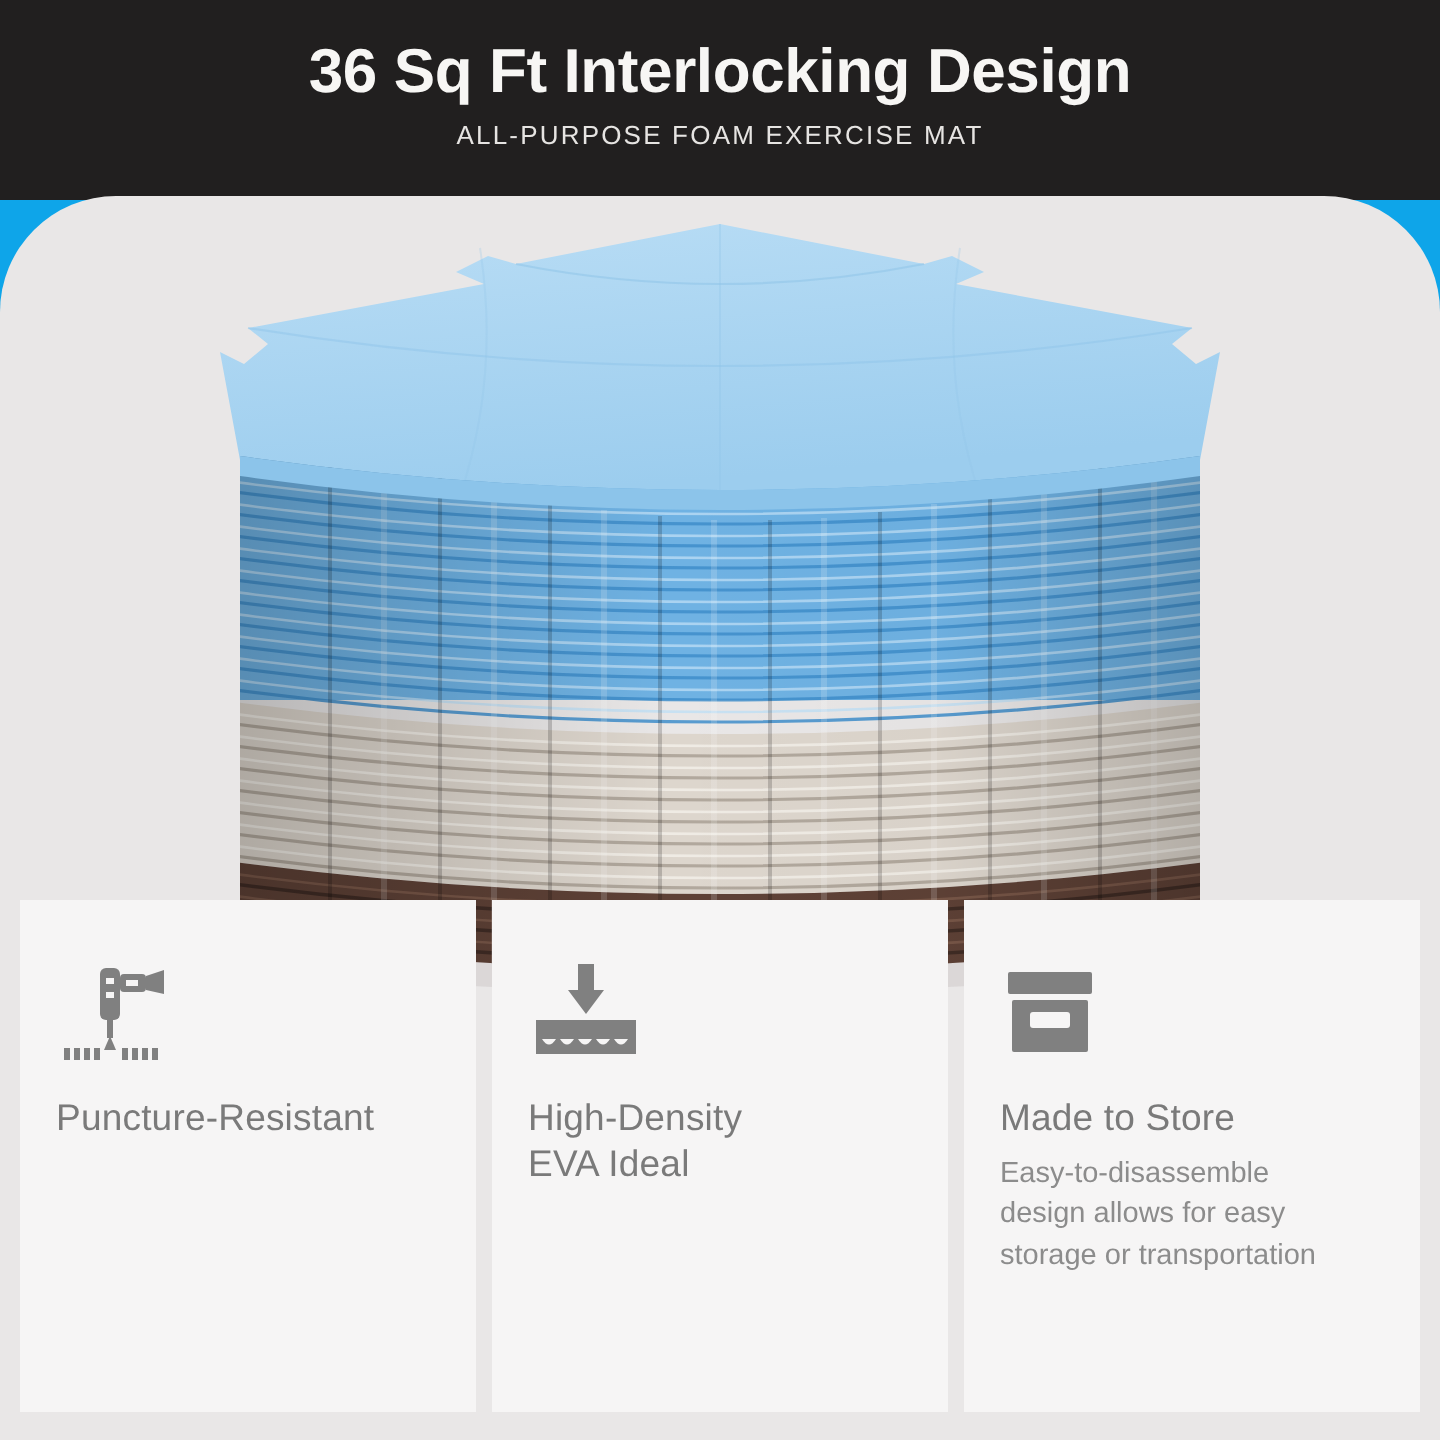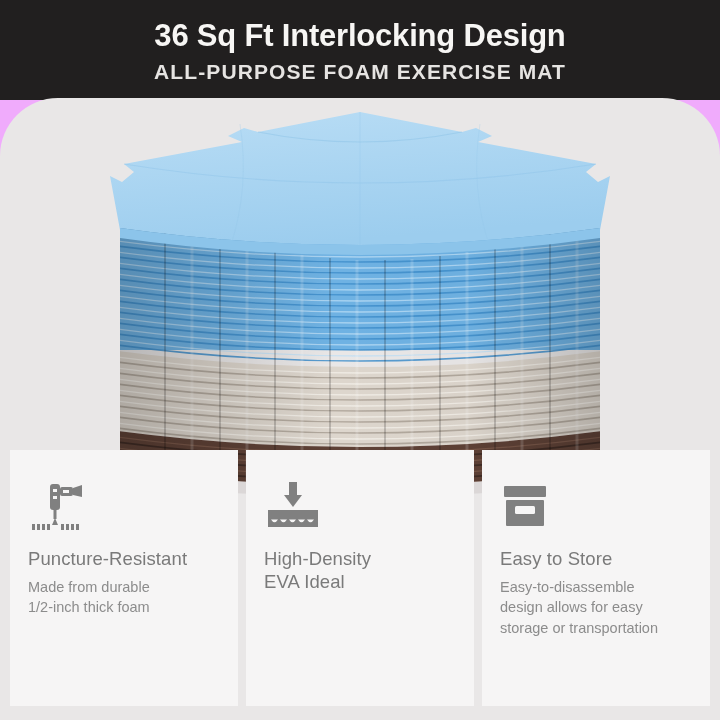--- a/index.html
+++ b/index.html
@@ -8,21 +8,21 @@
     width: 720px;
     height: 720px;
     overflow: hidden;
     font-family: "Liberation Sans", sans-serif;
   }
 
   #page {
     position: relative;
     width: 720px;
     height: 672px;
-    background: #f0abfc;
+    background: #0ea5e9;
   }
 
   
   .header {
     position: absolute;
     top: 0; left: 0;
     width: 720px;
     height: 100px;
     background: #211f1f;
     text-align: center;
@@ -33,22 +33,22 @@
     font-size: 31px;
     font-weight: 700;
     letter-spacing: -0.2px;
     color: #f7f6f4;
     line-height: 1.15;
     font-family: "Liberation Sans", sans-serif;
   }
   .subtitle {
     margin: 0;
     padding-top: 6px;
-    font-size: 21px;
-    font-weight: 700;
+    font-size: 13px;
+    font-weight: 400;
     letter-spacing: 1.1px;
     color: #e6e4e2;
     font-family: "Liberation Sans", sans-serif;
   }
 
   
   .card {
     position: absolute;
     top: 98px; left: 0;
     width: 720px;
@@ -278,22 +278,20 @@
             <rect x="9" y="44" width="3" height="6"></rect>
             <rect x="14" y="44" width="3" height="6"></rect>
             <rect x="19" y="44" width="3" height="6"></rect>
             <rect x="33" y="44" width="3" height="6"></rect>
             <rect x="38" y="44" width="3" height="6"></rect>
             <rect x="43" y="44" width="3" height="6"></rect>
             <rect x="48" y="44" width="3" height="6"></rect>
           </g>
         </svg>
         <h2 class="feature-title">Puncture-Resistant</h2>
-        <p class="feature-desc">Made from durable
-1/2-inch thick foam</p>
       </div>
 
       <div class="feature-card">
         <svg class="feature-icon" width="58" height="52" viewBox="0 0 58 52" fill="#808080">
           <rect x="25" y="2" width="8" height="14"></rect>
           <path d="M20,15 L38,15 L29,27 Z"></path>
           <rect x="4" y="30" width="50" height="9"></rect>
           <path d="M4,39 L54,39 L54,45 L4,45 Z"></path>
           <g fill="#f6f5f5">
             <path d="M7,39.5 Q10.5,45 14,39.5 Z"></path>
@@ -307,21 +305,21 @@
         <h2 class="feature-title">High-Density
 EVA Ideal</h2>
       </div>
 
       <div class="feature-card">
         <svg class="feature-icon" width="58" height="52" viewBox="0 0 58 52" fill="#808080">
           <rect x="4" y="6" width="42" height="11" rx="1"></rect>
           <rect x="6" y="20" width="38" height="26" rx="1"></rect>
           <rect x="15" y="26" width="20" height="8" rx="1.5" fill="#f6f5f5"></rect>
         </svg>
-        <h2 class="feature-title">Easy to Store</h2>
+        <h2 class="feature-title">Made to Store</h2>
         <p class="feature-desc">Easy-to-disassemble
 design allows for easy
 storage or transportation</p>
       </div>
 
     </div>
   </div>
 </div>
 
 </body></html>

